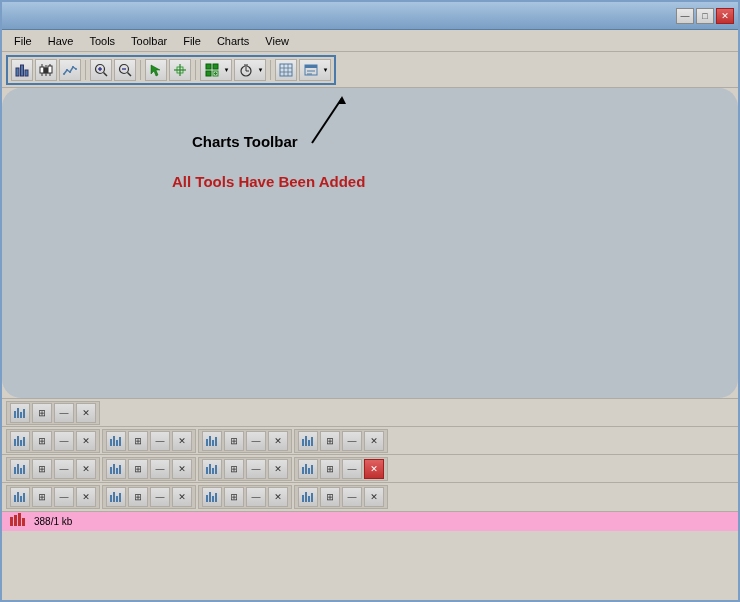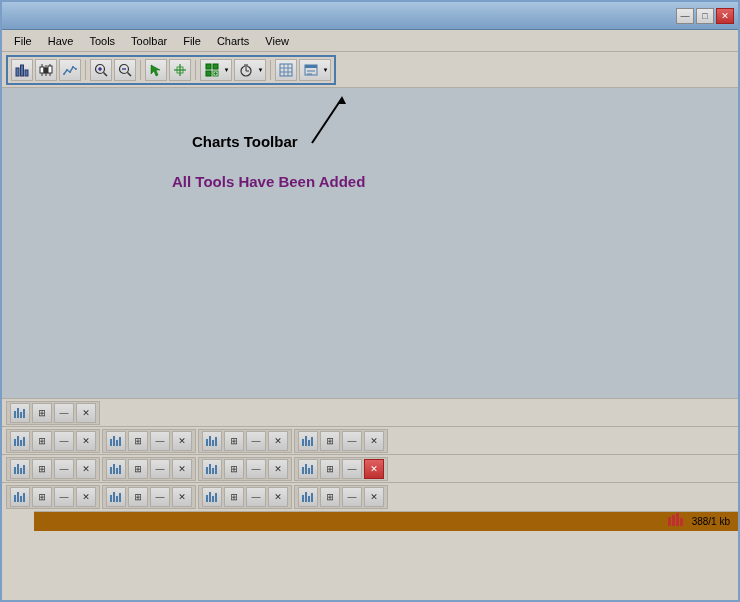--- a/index.html
+++ b/index.html
@@ -119,20 +119,21 @@
     }
 
     
     .main-area {
       background: #b8c0c8;
       position: relative;
       display: flex;
       align-items: center;
       justify-content: center;
       flex-direction: column;
+      border-radius: 19px;
     }
 
     
     .bottom-panel {
       background: #d4d0c8;
       border-top: 1px solid #b0aca4;
     }
     .bottom-row {
       display: flex;
       height: 28px;
@@ -166,29 +167,27 @@
     }
     .panel-btn.close-red {
       background: linear-gradient(to bottom, #e06060, #c03030);
       color: white;
       border-color: #a02020;
     }
 
     
     .status-bar {
       height: 20px;
-      background: #a16207;
+      background: #f9a8d4;
       border-top: 1px solid #b0aca4;
       display: flex;
       align-items: center;
-      justify-content: flex-end;
       padding: 0 8px;
       gap: 8px;
       font-size: 10px;
-      margin-left: 32px;
     }
 
     
     .icon-svg {
       width: 14px;
       height: 14px;
     }
   </style>
 </head>
 <body>
@@ -327,21 +326,21 @@
 </div>
 
 <div class="main-area" style="height: 310px; width: 100%; position: relative;">
 
   <svg style="position:absolute; top:0; left:0; width:100%; height:100%; pointer-events:none;">
 
     <line x1="310" y1="55" x2="340" y2="10" stroke="black" stroke-width="2"></line>
     <polygon points="340,8 336,16 344,16" fill="black"></polygon>
   </svg>
   <div style="position: absolute; top: 45px; left: 190px; font-size: 15px; font-weight: bold; color: #000;">Charts Toolbar</div>
-  <div style="position: absolute; top: 85px; left: 170px; font-size: 15px; font-weight: bold; color: #701a75;">All Tools Have Been Added</div>
+  <div style="position: absolute; top: 85px; left: 170px; font-size: 15px; font-weight: bold; color: #b91c1c;">All Tools Have Been Added</div>
 </div>
 
 <div class="bottom-panel">
 
   <div class="bottom-row">
     <div class="panel-group">
       <div class="panel-btn">
         <svg width="12" height="12" viewBox="0 0 12 12">
             <rect x="0" y="4" width="2" height="7" fill="#4a7aaa"></rect>
             <rect x="3" y="1" width="2" height="10" fill="#4a7aaa"></rect>

